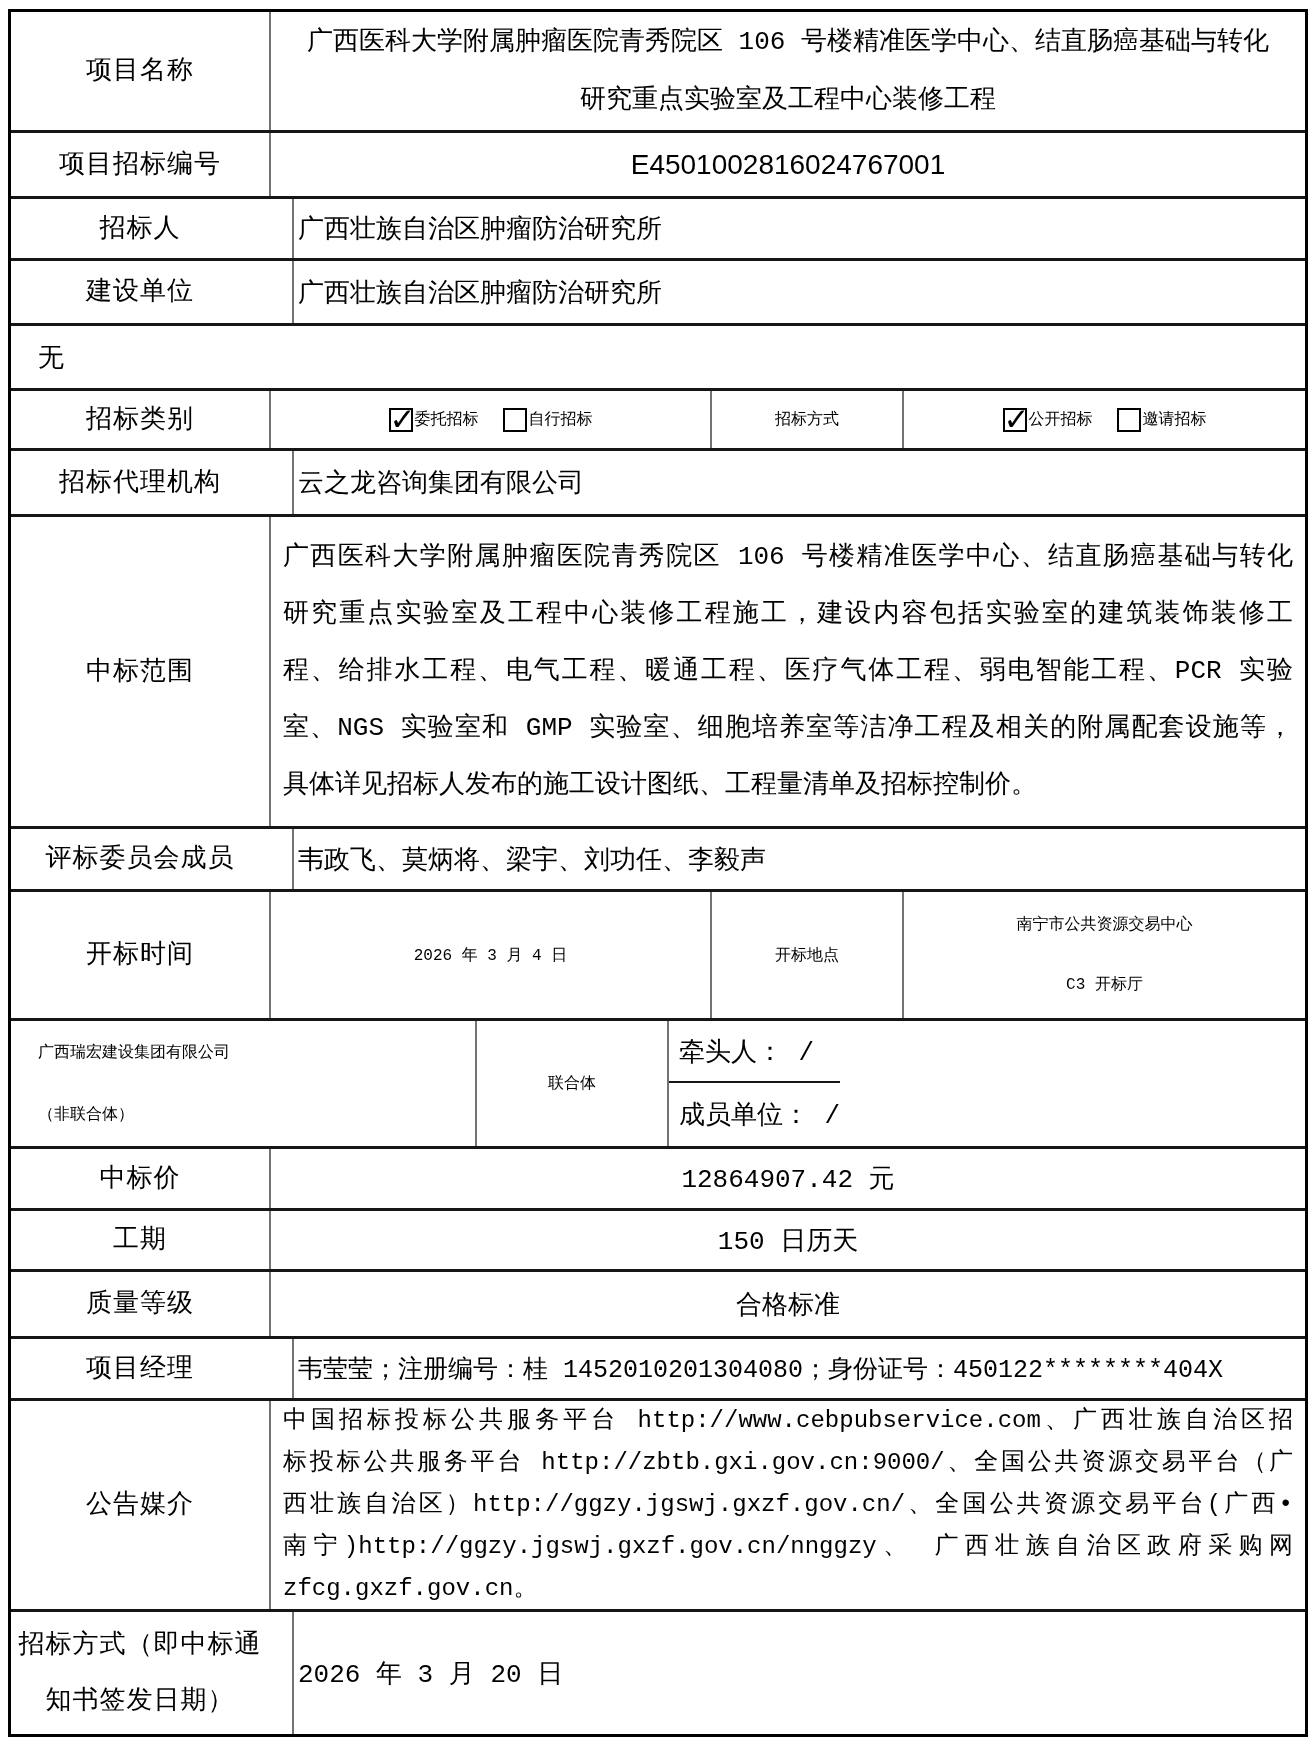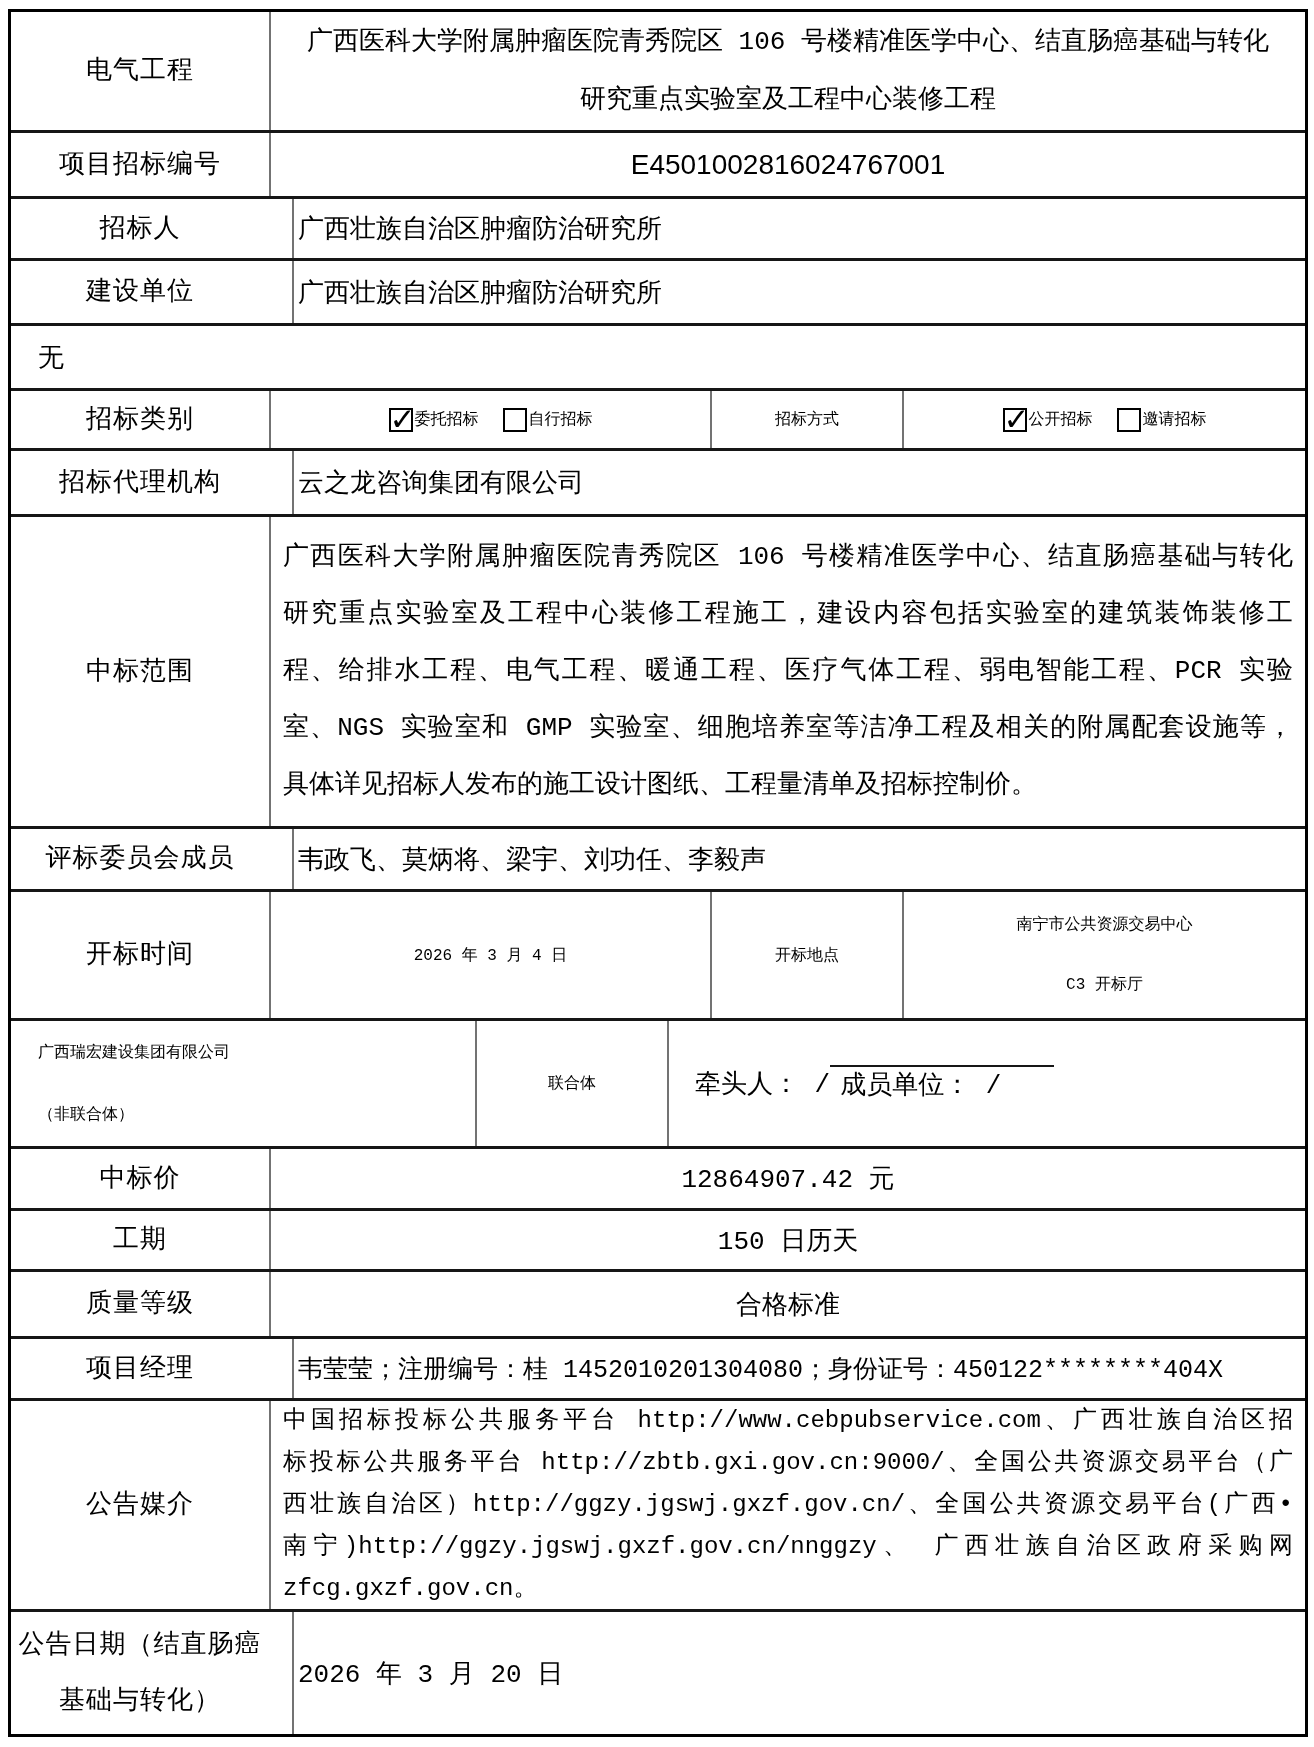--- a/index.html
+++ b/index.html
@@ -37,34 +37,34 @@
   .optgroup{display:flex;align-items:center;justify-content:center;gap:24px;width:100%;}
   .opt{display:flex;align-items:center;white-space:nowrap;}
   .cb{
     width:20px;height:20px;border:2px solid #000;flex:none;display:inline-block;
     position:relative;margin-right:2px;background:#fff;
   }
   .cb.checked::after{
     content:"✓";position:absolute;left:-1px;top:-9px;font-size:31px;font-weight:bold;
     font-family:"DejaVu Sans",sans-serif;color:#000;
   }
-  .stack{flex-direction:row;align-items:center;padding:16px;}
+  .stack{flex-direction:column;align-items:flex-start;padding:0;}
   .sub{display:flex;align-items:center;padding-left:10px;box-sizing:border-box;}
   .sub + .sub{border-top:2px solid #161616;}
   .winner-lines{line-height:62px;}
   .gap-lines{line-height:60px;}
   .datecell{font-size:26px;}
 </style>
 </head>
 <body>
 
 <div class="tbl">
 
   <div class="r" style="height:118px">
-    <div class="c label">电气工程</div>
+    <div class="c label">项目名称</div>
     <div class="c val center col">
       <div class="lines-center">广西医科大学附属肿瘤医院青秀院区 106 号楼精准医学中心、结直肠癌基础与转化</div>
       <div class="lines-center">研究重点实验室及工程中心装修工程</div>
     </div>
   </div>
 
   <div class="r" style="height:66px">
     <div class="c label">项目招标编号</div>
     <div class="c val center tender-no">E4501002816024767001</div>
   </div>
@@ -184,17 +184,17 @@
         <div class="jline">中国招标投标公共服务平台 http://www.cebpubservice.com、广西壮族自治区招</div>
         <div class="jline">标投标公共服务平台 http://zbtb.gxi.gov.cn:9000/、全国公共资源交易平台（广</div>
         <div class="jline">西壮族自治区）http://ggzy.jgswj.gxzf.gov.cn/、全国公共资源交易平台(广西•</div>
         <div class="jline">南宁)http://ggzy.jgswj.gxzf.gov.cn/nnggzy、 广西壮族自治区政府采购网</div>
         <div class="jline">zfcg.gxzf.gov.cn。</div>
       </div>
     </div>
   </div>
 
   <div class="r" style="height:125px">
-    <div class="c label">公告日期（结直肠癌基础与转化）</div>
+    <div class="c label">招标方式（即中标通知书签发日期）</div>
     <div class="c val left datecell">2026 年 3 月 20 日</div>
   </div>
 
 </div>
 
 </body></html>

